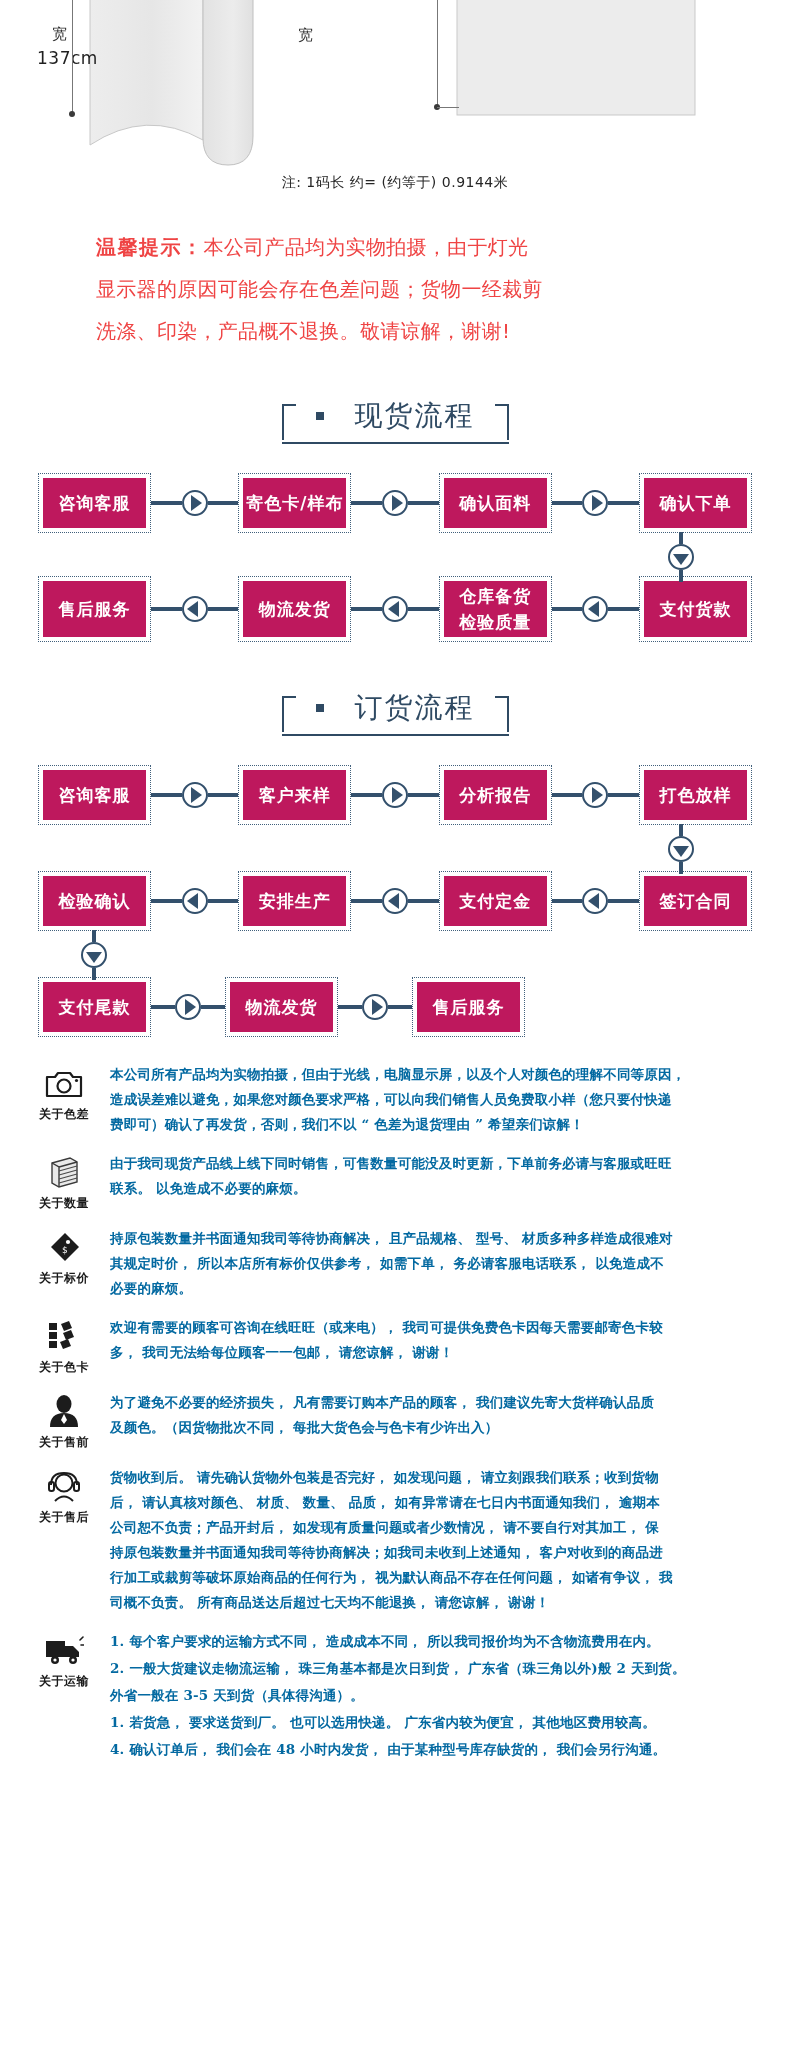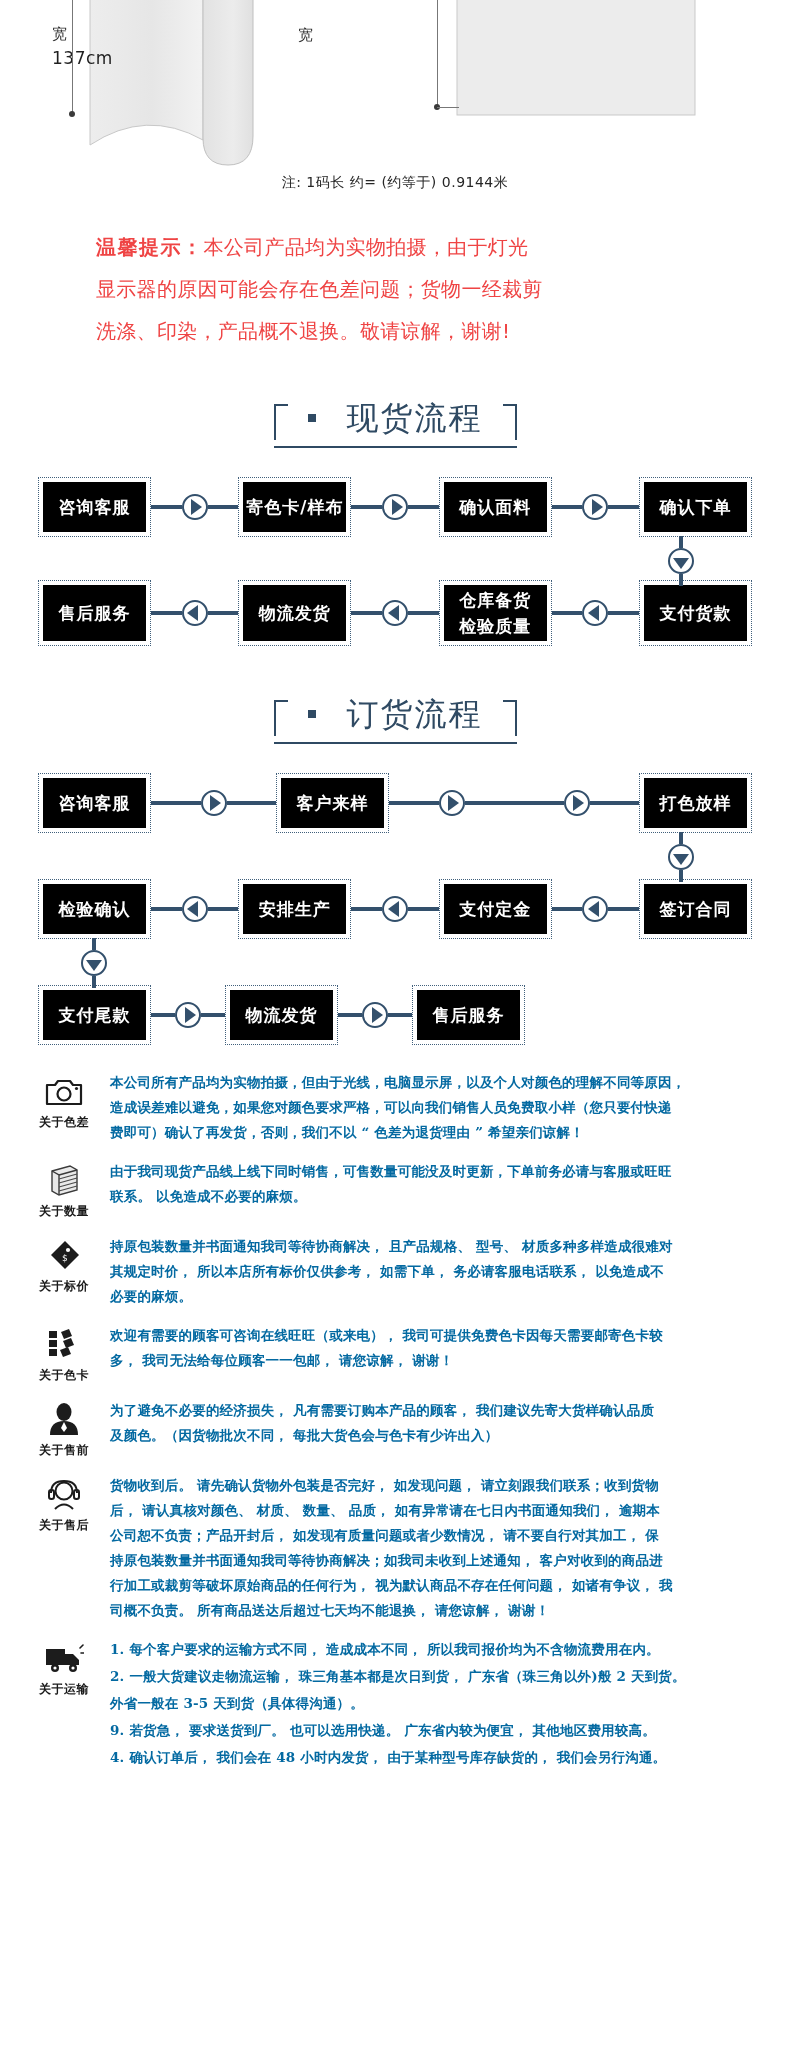--- a/index.html
+++ b/index.html
@@ -89,21 +89,21 @@
   .sec-title .bar-top-r { right: 0; top: 4px; width: 14px; height: 2px; }
   .sec-title .bar-bot { left: 0; right: 0; bottom: 0; height: 2px; }
   .sec-title-inner {
     display: flex;
     align-items: center;
     gap: 7px;
     padding: 2px 8px 14px 8px;
   }
   .sq-bullet { width: 8px; height: 8px; background: #2f4a63; display: inline-block; }
   .sec-title-text {
-    font-size: 32px;
+    font-size: 28px;
     color: #2f4a63;
     letter-spacing: 2px;
     font-weight: 500;
     line-height: 1;
     margin-left: 24px;
   }
 
   
   .flow { margin-top: 26px; padding: 0 38px; }
   .flow-row {
@@ -117,21 +117,21 @@
     width: 113px;
     height: 60px;
     border: 1px dotted #41607c;
     padding: 4px;
     flex: 0 0 auto;
     background: #fff;
   }
   .node-inner {
     width: 100%;
     height: 100%;
-    background: #000000;
+    background: #be185d;
     color: #ffffff;
     display: flex;
     flex-direction: column;
     align-items: center;
     justify-content: center;
     font-size: 17px;
     font-weight: bold;
     letter-spacing: 1px;
     line-height: 22px;
   }
@@ -229,21 +229,21 @@
       </defs>
       <path d="M12 0 L125 0 L125 200 Q68 168 12 205 Z" fill="url(#gL)" stroke="#c8c8c8" stroke-width="1"></path>
       <path d="M125 0 L160 0 Q175 0 175 14 L175 196 Q175 225 150 225 Q125 225 125 198 Z" fill="url(#gR)" stroke="#c0c0c0" stroke-width="1"></path>
     </svg>
 
     <svg class="panel-right" style="left:455px; top:-60px;" width="250" height="190" viewBox="0 0 250 190">
       <rect x="2" y="0" width="238" height="175" fill="#ececec" stroke="#c9c9c9" stroke-width="1"></rect>
     </svg>
 
     <div class="fab-label" style="left:52px; top:25px;">宽</div>
-    <div class="fab-num" style="left:52px; top:48px;">137cm</div>
+    <div class="fab-num" style="left:37px; top:48px;">137cm</div>
     <div class="dim-line" style="left:72px; top:-60px; height:173px;"></div>
     <div class="dot" style="left:69px; top:111px;"></div>
 
     <div class="fab-label" style="left:298px; top:26px;">宽</div>
     <div class="dim-line" style="left:437px; top:-60px; height:167px;"></div>
     <div class="dot" style="left:434px; top:104px;"></div>
     <div class="tick" style="left:437px; top:107px; width:22px;"></div>
 
   </div>
 
@@ -387,20 +387,23 @@
       <div class="node">
           <div class="node-inner">客户来样</div>
         </div>
       <div class="conn">
         <span class="seg"></span>
         <span class="arrow-circle">
             <span class="tri-r"></span>
           </span>
         <span class="seg"></span>
       </div>
+      <div class="node">
+          <div class="node-inner">分析报告</div>
+        </div>
       <div class="conn">
         <span class="seg"></span>
         <span class="arrow-circle">
             <span class="tri-r"></span>
           </span>
         <span class="seg"></span>
       </div>
       <div class="node">
           <div class="node-inner">打色放样</div>
         </div>
@@ -628,19 +631,19 @@
               <line x1="37" y1="9" x2="40" y2="9"></line>
             </g>
           </svg>
         </div>
         <div class="faq-cap">关于运输</div>
       </div>
       <div class="faq-body">
         <p>1. 每个客户要求的运输方式不同， 造成成本不同， 所以我司报价均为不含物流费用在内。</p>
         <p>2. 一般大货建议走物流运输， 珠三角基本都是次日到货， 广东省（珠三角以外)般 2 天到货。</p>
         <p>外省一般在 3-5 天到货（具体得沟通）。</p>
-        <p>9. 若货急， 要求送货到厂。 也可以选用快递。 广东省内较为便宜， 其他地区费用较高。</p>
+        <p>1. 若货急， 要求送货到厂。 也可以选用快递。 广东省内较为便宜， 其他地区费用较高。</p>
         <p>4. 确认订单后， 我们会在 48 小时内发货， 由于某种型号库存缺货的， 我们会另行沟通。</p>
       </div>
     </div>
 
   </div>
 </div>
 
 </body></html>

